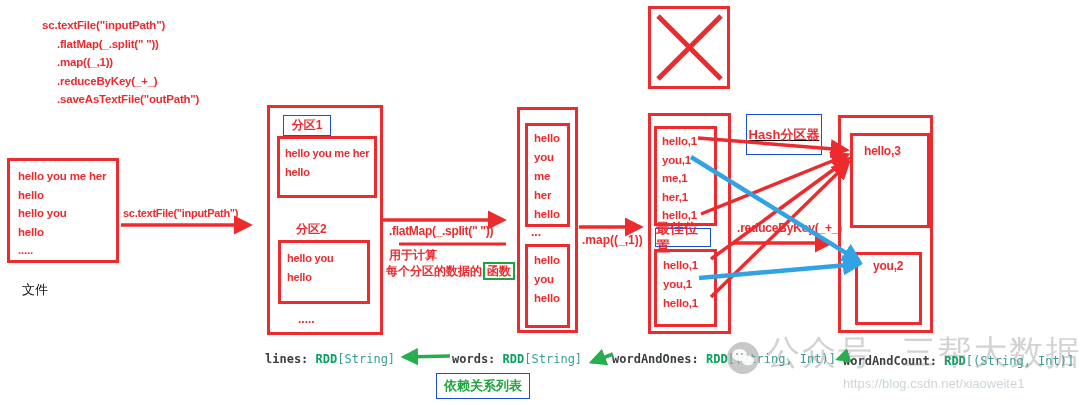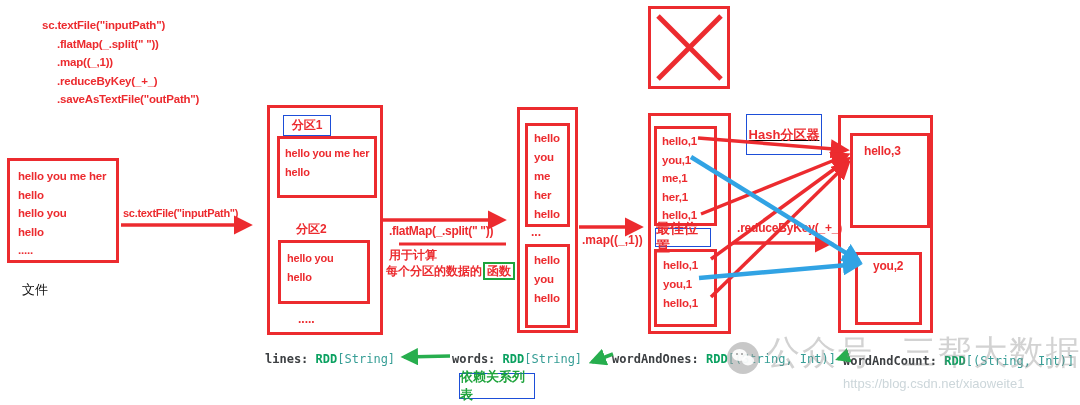--- a/index.html
+++ b/index.html
@@ -142,21 +142,21 @@
   </div>
   <div class="mono" style="left:612px;top:352px;">
     <span class="cname">wordAndOnes:</span>
     <span class="ckw">RDD</span><span class="ctype">[(String, Int)]</span>
   </div>
   <div class="mono" style="left:843px;top:354px;">
     <span class="cname">wordAndCount:</span>
     <span class="ckw">RDD</span><span class="ctype">[(String, Int)]</span>
   </div>
 
-  <div class="gframe" style="left:459px;top:373px;width:76px;height:26px;">
+  <div class="gframe" style="left:436px;top:373px;width:94px;height:26px;">
     <span style="color:#1ea43c;font-size:13px;font-weight:700;">依赖关系列表</span>
   </div>
 
   <svg class="overlay" width="1080" height="405" viewBox="0 0 1080 405">
     <defs>
       <marker id="mr" viewBox="0 0 10 10" refX="8" refY="5" markerWidth="5.5" markerHeight="5.5" orient="auto-start-reverse">
         <path d="M0 0 L10 5 L0 10 z" fill="#ec2b2f"></path>
       </marker>
       <marker id="mg" viewBox="0 0 10 10" refX="8" refY="5" markerWidth="5" markerHeight="5" orient="auto-start-reverse">
         <path d="M0 0 L10 5 L0 10 z" fill="#27ae4e"></path>

